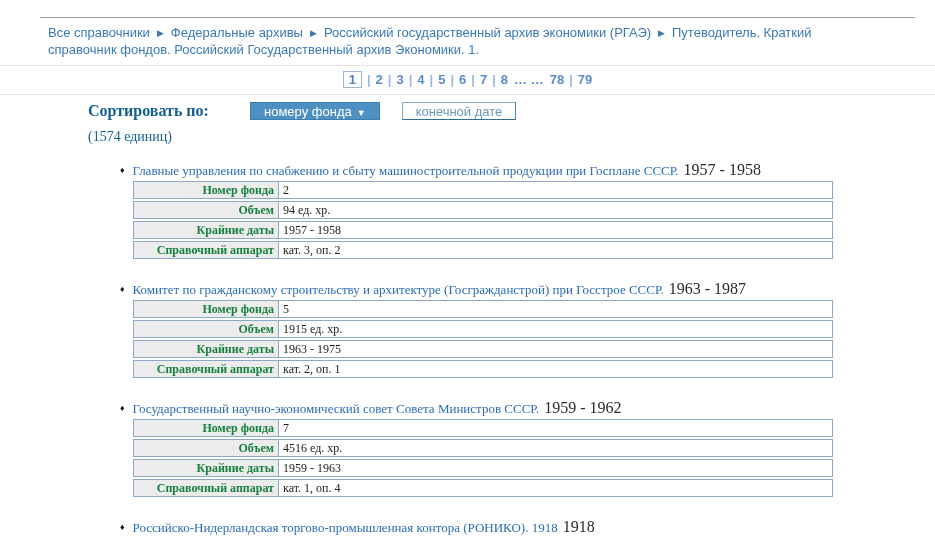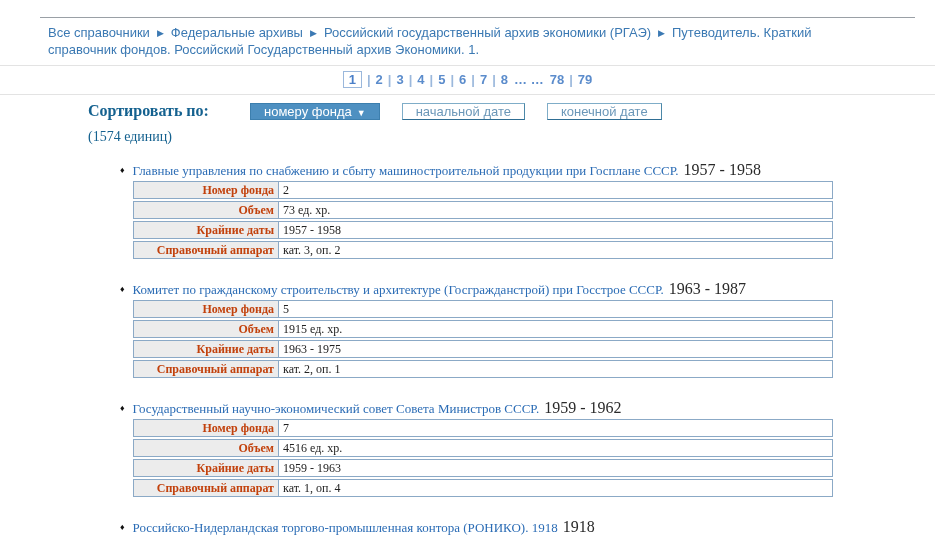--- a/index.html
+++ b/index.html
@@ -11,80 +11,79 @@
   .breadcrumb{margin:7px 60px 0 48px;font-size:13px;line-height:15px;color:#3b79b3;}
   .crumb{color:#3b79b3;text-decoration:none;cursor:pointer;}
   .crumb-sep{color:#3b79b3;font-size:9px;margin:0 7px;display:inline-block;transform:translateY(-1px);}
   .hr-light{height:0;border-top:1px solid #e3e3e3;}
   .hr-bc{margin-top:8px;}
   .pagination{text-align:center;padding:5px 0 6px;font-size:13px;font-weight:bold;color:#5b8ccc;}
   .pg-current{display:inline-block;border:1px solid #9bb8dc;padding:0 5px;color:#4a7fc8;line-height:15px;}
   .pg-sep{color:#9bb8dc;margin:0 5px;}
   .pg-link{color:#5b8ccc;text-decoration:none;cursor:pointer;}
   .pg-ellipsis{color:#5b8ccc;margin:0 6px;}
-  .sort-row{display:flex;align-items:center;margin:7px 2px 0 88px;}
+  .sort-row{display:flex;margin:7px 2px 0 88px;}
   .sort-label{font-family:"Liberation Serif",serif;font-weight:bold;font-size:16px;color:#14618f;width:162px;flex-shrink:0;}
   .sort-buttons{display:flex;gap:22px;}
   .sort-btn{
     font-family:"Liberation Sans",sans-serif;font-size:13px;padding:0 13px;
     background:#fff;color:#6b97b8;cursor:pointer;
     border:1px solid #7fadc8;border-bottom-color:#2f6e94;border-right-color:#4c88a8;
   }
   .sort-btn.active{background:#4e90c1;color:#fff;border-color:#3c7fae;}
   .sort-btn .arrow{font-size:9px;margin-left:5px;}
   .count-label{font-family:"Liberation Serif",serif;font-weight:normal;font-size:14px;color:#14618f;margin:9px 0 0 88px;}
   .entries{margin:16px 0 0 120px;}
   .entry{margin-bottom:21px;font-family:Liberation Serif, serif;}
   .entry-title-line{margin-bottom:3px;height:17px;white-space:nowrap;}
   .bullet{color:#111;font-size:9px;margin-right:8px;vertical-align:2px;}
   .entry-title-link{color:#2b6cb5;font-size:13px;text-decoration:none;cursor:pointer;}
   .entry-date{font-size:16px;color:#2a2a2a;margin-left:5px;}
   .entry-table{margin-left:13px;width:700px;}
   .t-row{display:flex;border:1px solid #8ba9c6;margin-bottom:2px;height:16px;line-height:16px;font-size:12px;background:#fff;}
-  .t-label{width:140px;background:#ececec;border-right:1px solid #8ba9c6;font-weight:bold;text-align:right;padding-right:4px;color:#c2410c;flex-shrink:0;}
+  .t-label{width:140px;background:#ececec;border-right:1px solid #8ba9c6;font-weight:bold;text-align:right;padding-right:4px;color:#15803d;flex-shrink:0;}
   .t-value{padding-left:4px;color:#222;white-space:nowrap;}
 </style>
 </head>
 <body>
 
 <div class="top-rule"></div>
 
 <div class="breadcrumb"><a class="crumb">Все справочники</a><span class="crumb-sep">▶</span><a class="crumb">Федеральные архивы</a><span class="crumb-sep">▶</span><a class="crumb">Российский государственный архив экономики (РГАЭ)</a><span class="crumb-sep">▶</span><span class="crumb">Путеводитель. Краткий справочник фондов. Российский Государственный архив Экономики. 1.</span></div>
 
 <div class="hr-light hr-bc"></div>
 
 <div class="pagination"><span class="pg-current">1</span><span class="pg-sep">|</span><a class="pg-link">2</a><span class="pg-sep">|</span><a class="pg-link">3</a><span class="pg-sep">|</span><a class="pg-link">4</a><span class="pg-sep">|</span><a class="pg-link">5</a><span class="pg-sep">|</span><a class="pg-link">6</a><span class="pg-sep">|</span><a class="pg-link">7</a><span class="pg-sep">|</span><a class="pg-link">8</a><span class="pg-ellipsis">… …</span><a class="pg-link">78</a><span class="pg-sep">|</span><a class="pg-link">79</a></div>
 
 <div class="hr-light"></div>
 
 <div class="sort-row">
   <div class="sort-label">Сортировать по:</div>
   <div class="sort-buttons">
       <button class="sort-btn active">номеру фонда<span class="arrow">▼</span></button>
-      <button class="sort-btn">начальной дате</button>
       <button class="sort-btn">конечной дате</button>
     </div>
 </div>
 
 <div class="count-label">(1574 единиц)</div>
 
 <div class="entries">
   <div class="entry">
     <div class="entry-title-line">
       <span class="bullet">♦</span><a class="entry-title-link">Главные управления по снабжению и сбыту машиностроительной продукции при Госплане СССР.</a><span class="entry-date">1957 - 1958</span>
     </div>
     <div class="entry-table">
   <div class="t-row">
     <div class="t-label">Номер фонда</div>
     <div class="t-value">2</div>
   </div>
 
   <div class="t-row">
     <div class="t-label">Объем</div>
-    <div class="t-value">73 ед. хр.</div>
+    <div class="t-value">94 ед. хр.</div>
   </div>
 
   <div class="t-row">
     <div class="t-label">Крайние даты</div>
     <div class="t-value">1957 - 1958</div>
   </div>
 
   <div class="t-row">
     <div class="t-label">Справочный аппарат</div>
     <div class="t-value">кат. 3, оп. 2</div>

